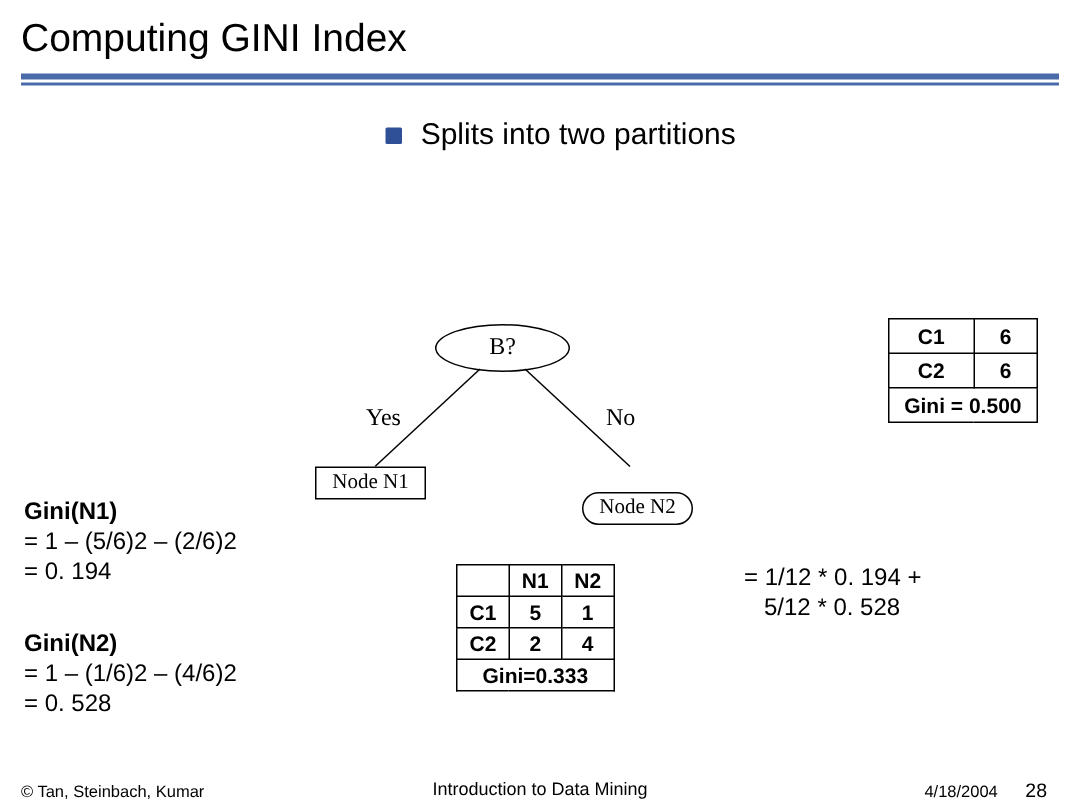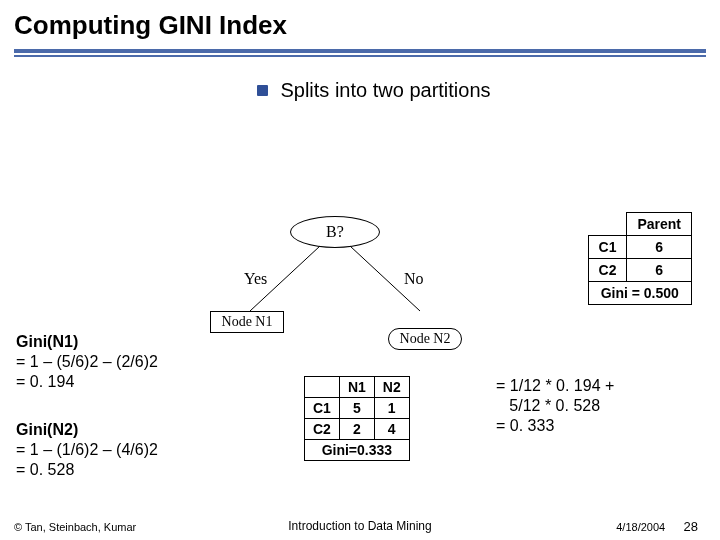--- a/index.html
+++ b/index.html
@@ -9,21 +9,21 @@
     height: 540px;
     font-family: Arial, Helvetica, sans-serif;
     background: #fff;
     position: relative;
     color: #000;
     overflow: hidden;
   }
   .title {
     font-family: Verdana, Arial, sans-serif;
     font-size: 26px;
-    font-weight: bold;
+    font-weight: normal;
     padding: 10px 0 4px 14px;
   }
   .hr-stack { padding: 0 14px 0 14px; margin-top: 4px; }
   .hr1 { height: 4px; background: #4b6aaa; }
   .hr2 { height: 2px; background: #4b6aaa; margin-top: 2px; }
 
   .bullet-row {
     display: flex;
     align-items: center;
     gap: 12px;
@@ -154,24 +154,20 @@
     <line x1="130" y1="30" x2="200" y2="95" stroke="#000" stroke-width="1"></line>
   </svg>
   <div class="branch-label" style="left:24px; top:54px;">Yes</div>
   <div class="branch-label" style="left:184px; top:54px;">No</div>
   <div class="leaf" style="left:-10px; top:95px;">Node N1</div>
   <div class="leaf" style="left:168px; top:112px;border-radius:11px;">Node N2</div>
 </div>
 
 <table class="parent-table">
   <tbody>
-      <tr>
-    <th style="border:none;background:#fff"></th>
-    <th>Parent</th>
-  </tr>
   <tr>
     <td>C1</td>
     <td>6</td>
   </tr>
   <tr>
     <td>C2</td>
     <td>6</td>
   </tr>
   <tr class="gini-row">
     <td colspan="2">Gini = 0.500</td>
@@ -210,21 +206,20 @@
 
 <div class="gini-left gini-n2">
   <div class="l1">Gini(N2)</div>
   <div>= 1 – (1/6)2 – (4/6)2</div>
   <div>= 0. 528</div>
 </div>
 
 <div class="gini-right">
   <div>= 1/12 * 0. 194 +</div>
   <div>&nbsp;&nbsp;&nbsp;5/12 * 0. 528</div>
-  <div>= 0. 333</div>
 </div>
 
 <div class="footer">
   <span>© Tan, Steinbach, Kumar</span>
   <span class="mid">Introduction to Data Mining</span>
   <span>
     <span>4/18/2004</span>
     &nbsp;&nbsp;&nbsp;&nbsp;
     <span class="pg">28</span>
   </span>

